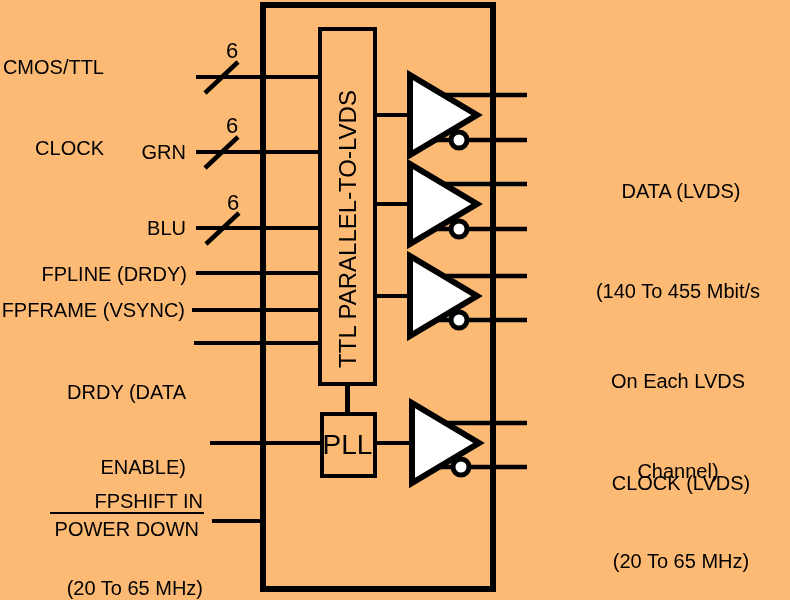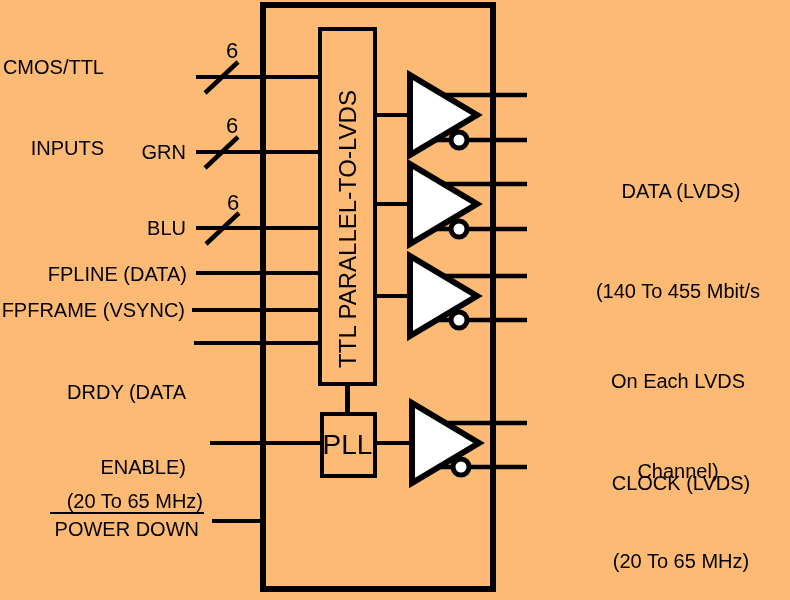--- a/index.html
+++ b/index.html
@@ -97,39 +97,40 @@
       </g>
       <g>
         <polygon points="412,403 412,483 479,443" stroke-width="6"></polygon>
         <circle cx="461" cy="467" r="8" stroke-width="5"></circle>
       </g>
     </g>
   </svg>
 
   <div class="label r lh27" style="left:0; top:117; width:104px;">
     <div>CMOS/TTL</div>
-    <div>INPUTS</div>
+    <div>CLOCK</div>
   </div>
 
   <div class="label r" style="left:66px; top:139px; width:120px;">GRN</div>
   <div class="label r" style="left:66px; top:215px; width:120px;">BLU</div>
 
   <div class="label c bus6" style="left:216px; top:37px; width:32px;">6</div>
   <div class="label c bus6" style="left:216px; top:112px; width:32px;">6</div>
   <div class="label c bus6" style="left:217px; top:189px; width:32px;">6</div>
 
-  <div class="label r" style="left:0; top:261px; width:187px;">FPLINE (DATA)</div>
+  <div class="label r" style="left:0; top:261px; width:187px;">FPLINE (DRDY)</div>
   <div class="label r lh25" style="left:0; top:330px; width:186px;">
     <div>DRDY (DATA</div>
     <div>ENABLE)</div>
   </div>
 
   <div class="label r" style="left:0; top:297px; width:185px;">FPFRAME (VSYNC)</div>
 
   <div class="label r lh29" style="left:0; top:429px; width:203px;">
+    <div>FPSHIFT IN</div>
     <div>(20 To 65 MHz)</div>
   </div>
 
   <div class="label r" style="left:0; top:486px; width:204px;">
     <span class="overline-text">POWER DOWN</span>
   </div>
 
   <div class="vtext">TTL PARALLEL-TO-LVDS</div>
   <div class="pll-label">PLL</div>
 

